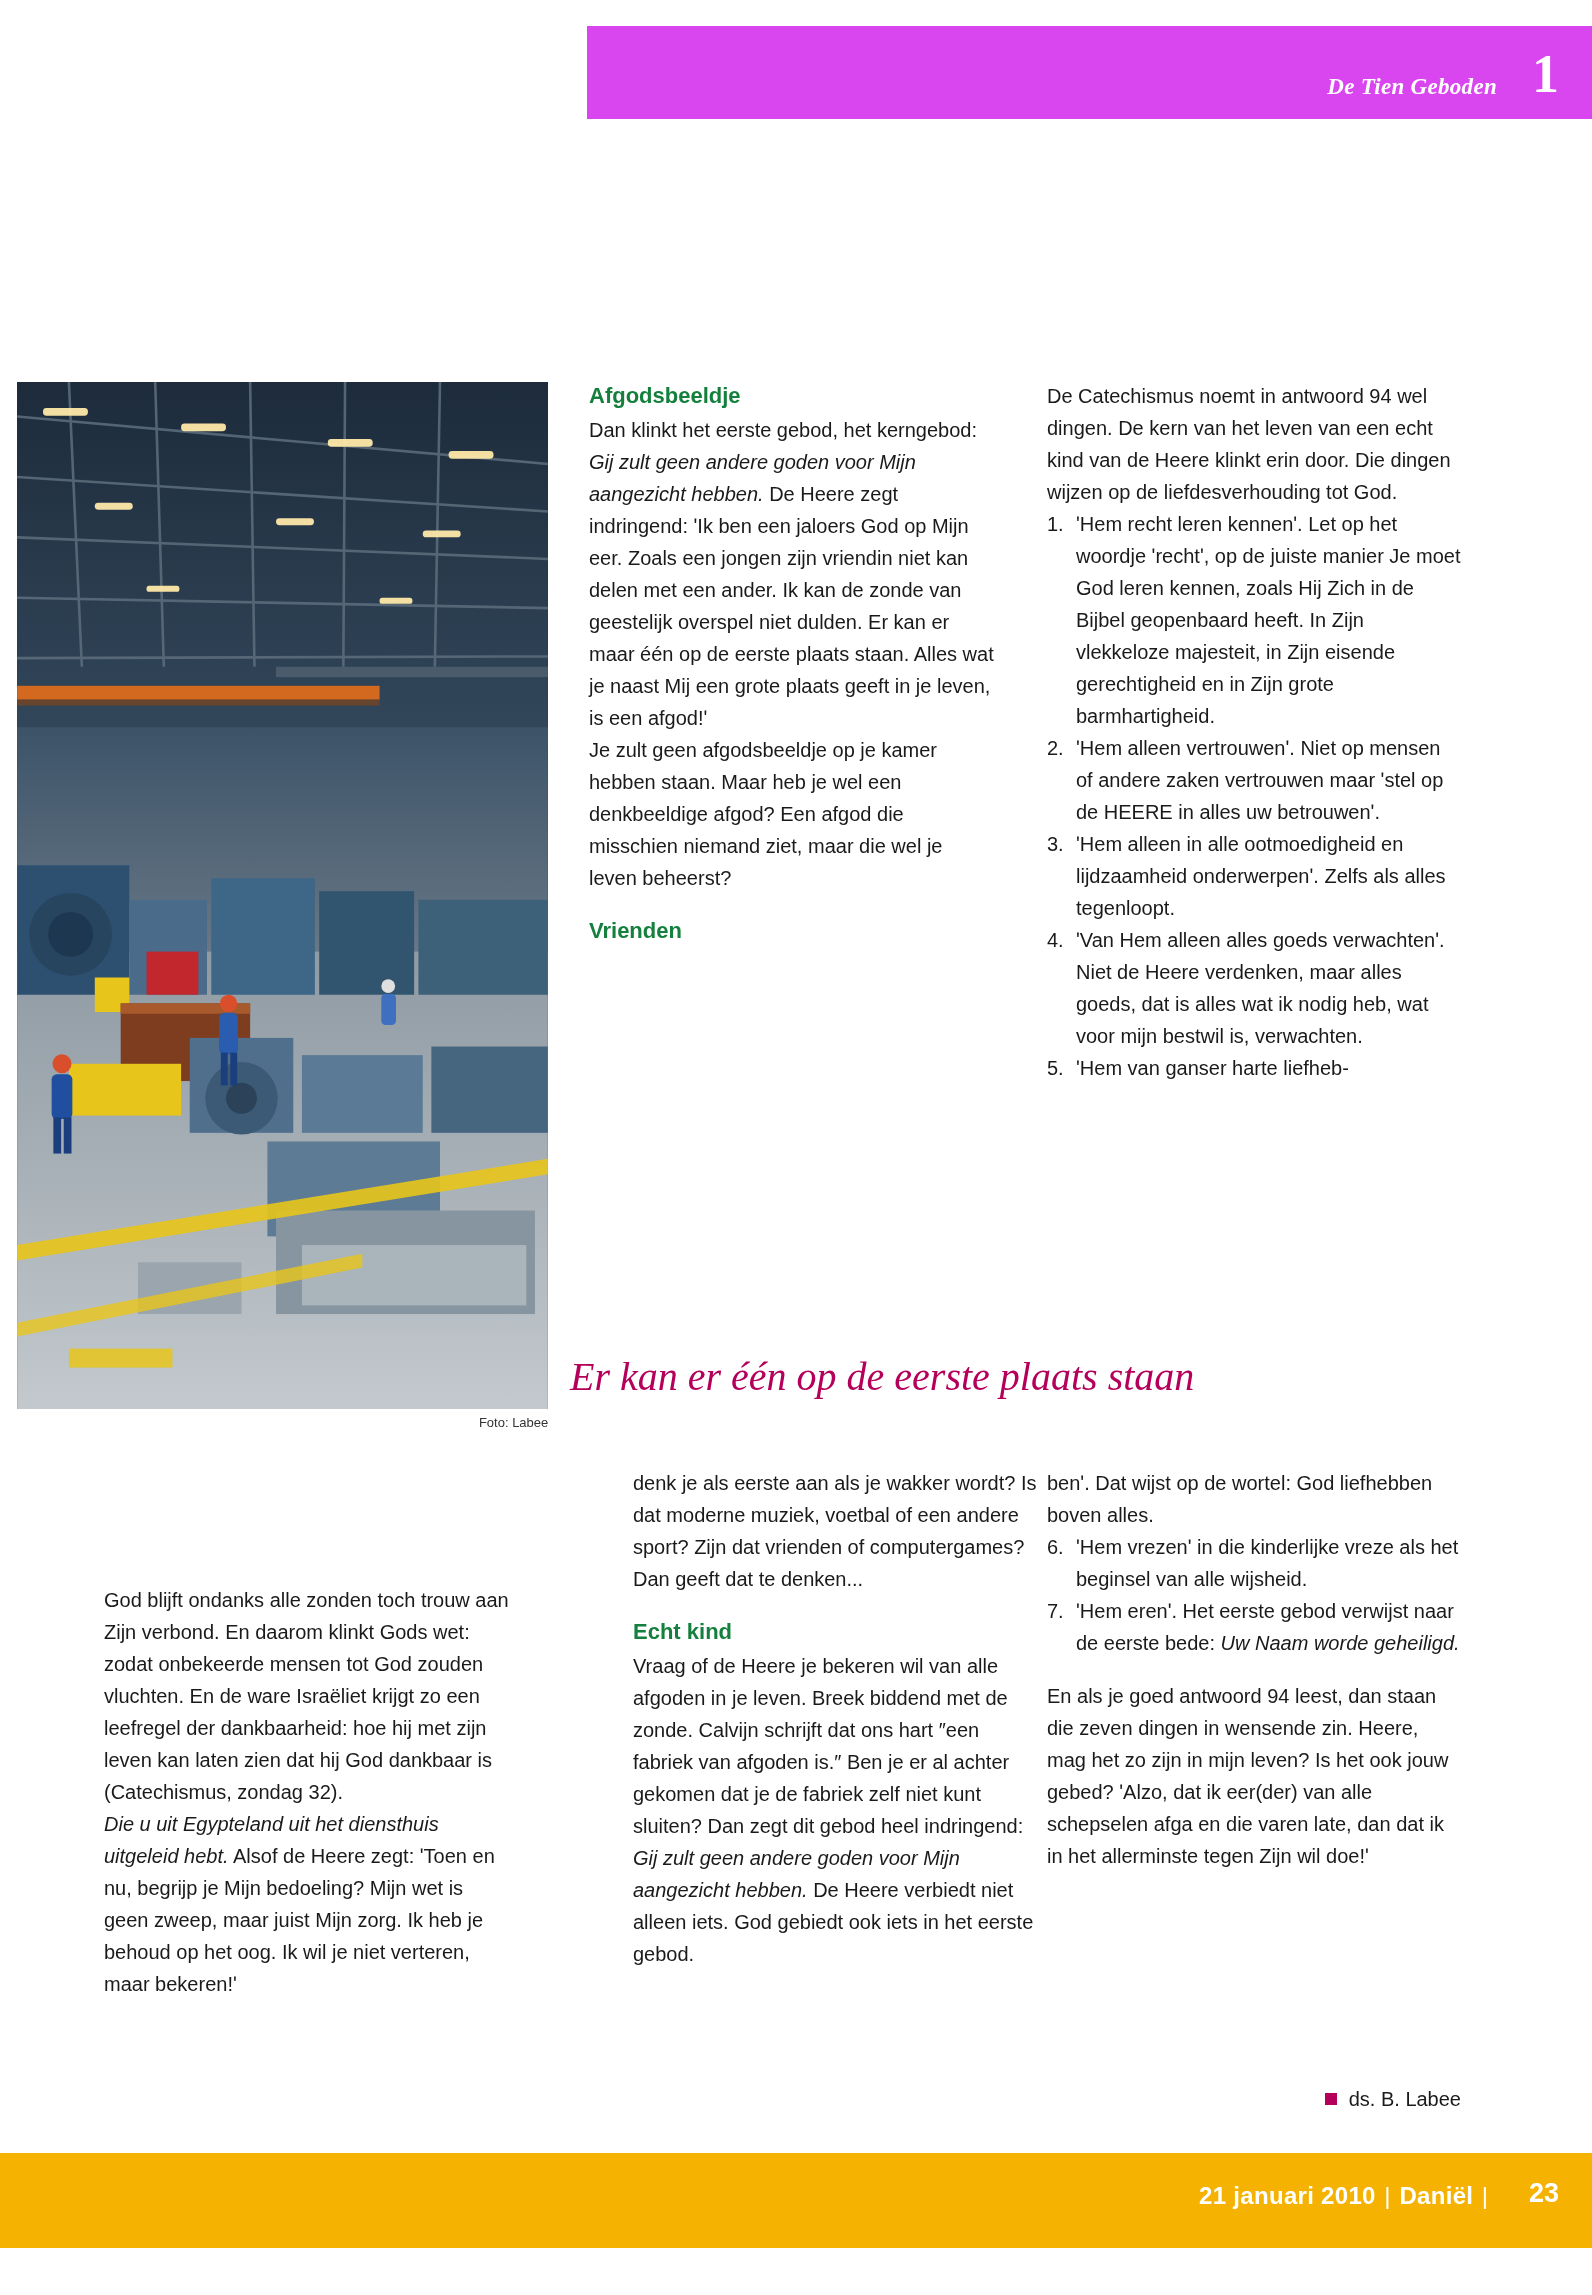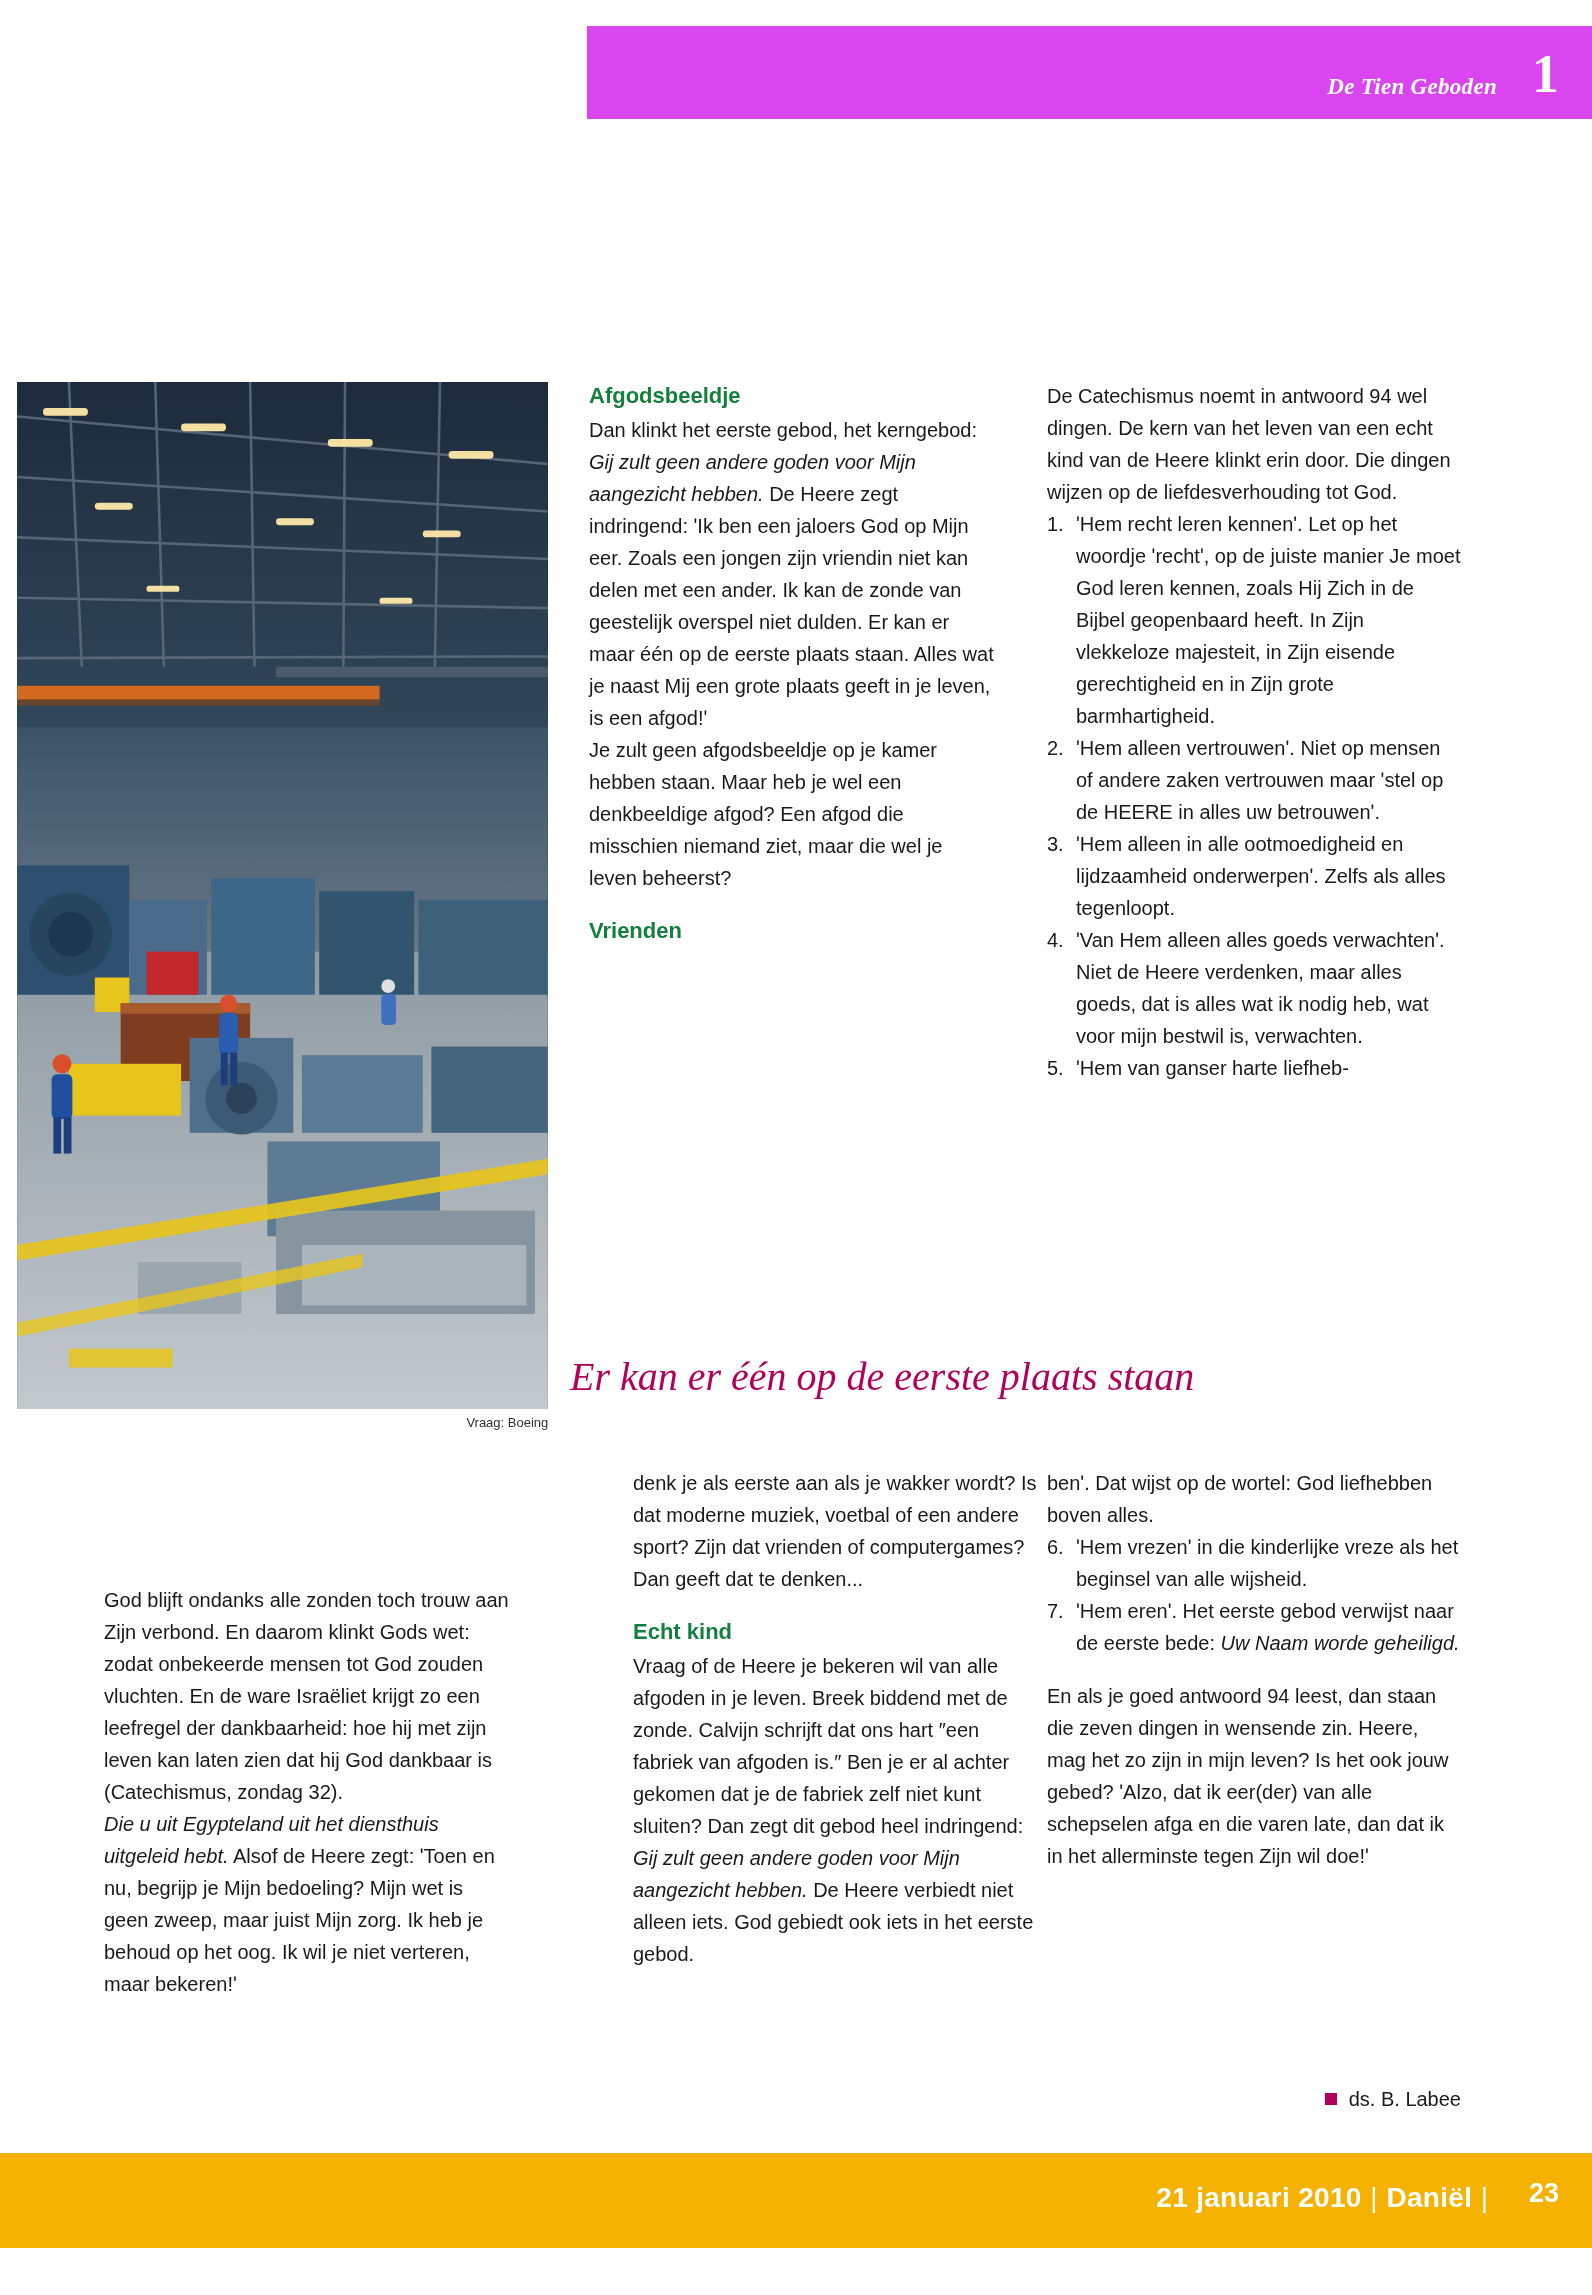--- a/index.html
+++ b/index.html
@@ -160,21 +160,21 @@
     top: 2153px;
     width: 1592px;
     height: 95px;
     background: #f5b200;
   }
   .footer-text {
     position: absolute;
     right: 95px;
     top: 2182px;
     color: #ffffff;
-    font-size: 28px;
+    font-size: 24px;
     font-weight: bold;
     letter-spacing: 0.3px;
   }
   .footer-text .sep { color: #ffffff; padding: 0 8.6px; font-weight: normal; }
   .footer-page {
     position: absolute;
     right: 33px;
     top: 2178px;
     color: #ffffff;
     font-size: 27px;
@@ -283,21 +283,21 @@
         <circle cx="245" cy="720" r="10" fill="#d94f2b"></circle>
         <rect x="234" y="731" width="22" height="48" rx="6" fill="#2a5cb0"></rect>
         <rect x="236" y="777" width="8" height="38" fill="#1b3f7d"></rect>
         <rect x="247" y="777" width="8" height="38" fill="#1b3f7d"></rect>
 
         <circle cx="430" cy="700" r="8" fill="#e0e0e0"></circle>
         <rect x="422" y="709" width="17" height="36" rx="5" fill="#3f6fbf"></rect>
       </g>
     </svg>
   </div>
-  <div class="photo-credit">Vraag: Boeing</div>
+  <div class="photo-credit">Foto: Labee</div>
 
   <div class="col" id="col-mid-top">
     <p class="sub">Afgodsbeeldje</p>
     <p><span>Dan klinkt het eerste gebod, het kerngebod: </span><em>Gij zult geen andere goden voor Mijn aangezicht hebben.</em><span> De Heere zegt indringend: ʹIk ben een jaloers God op Mijn eer. Zoals een jongen zijn vriendin niet kan delen met een ander. Ik kan de zonde van geestelijk overspel niet dulden. Er kan er maar één op de eerste plaats staan. Alles wat je naast Mij een grote plaats geeft in je leven, is een afgod!ʹ</span></p>
     <p>Je zult geen afgodsbeeldje op je kamer hebben staan. Maar heb je wel een denkbeeldige afgod? Een afgod die misschien niemand ziet, maar die wel je leven beheerst?</p>
     <div class="gap"></div>
     <p class="sub">Vrienden</p>
   </div>
 
   <div class="col" id="col-right-top">

